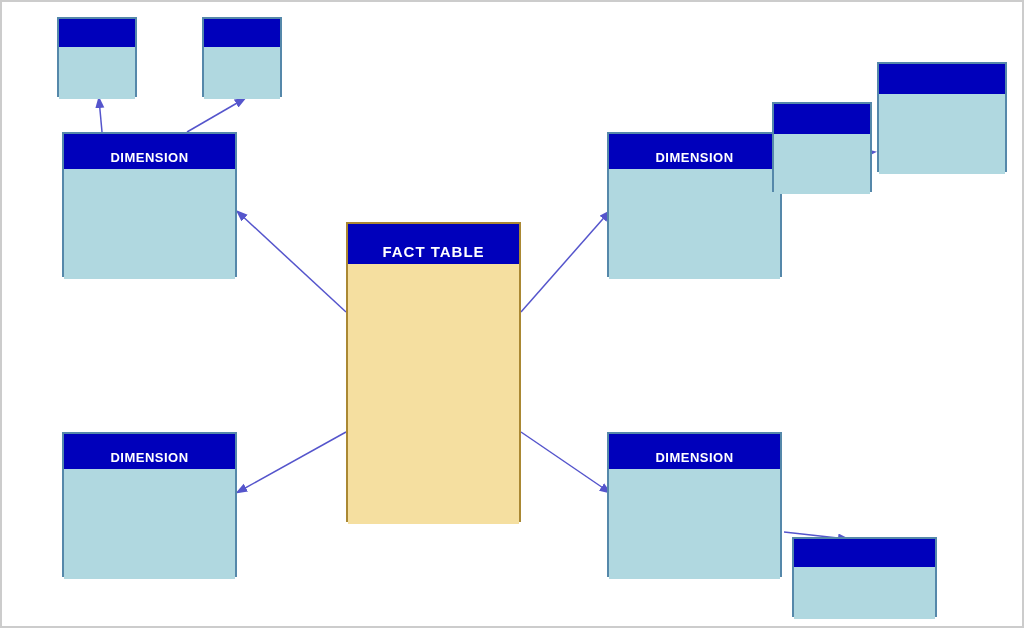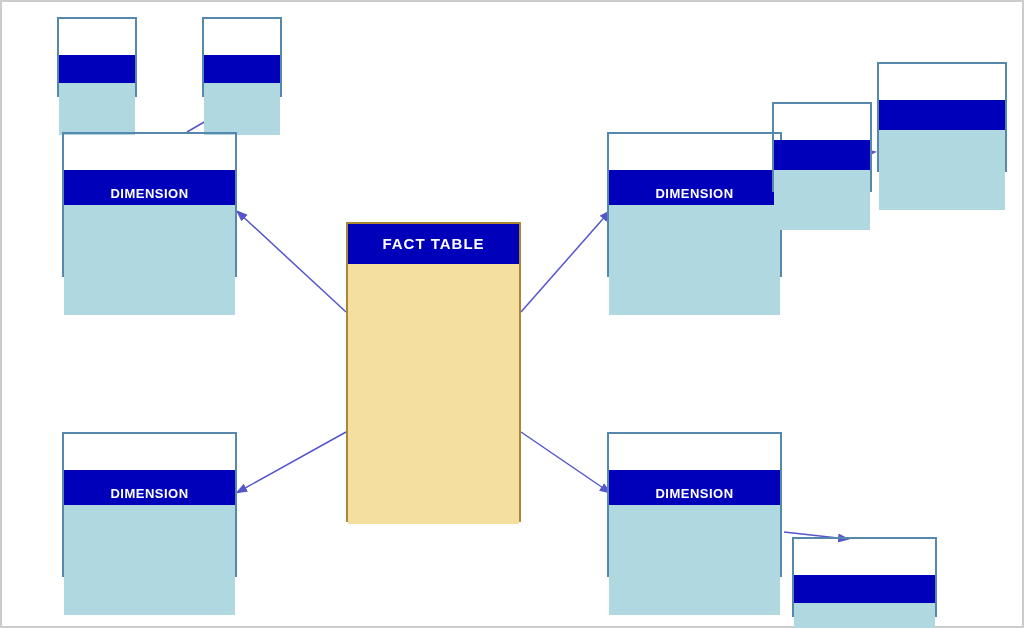--- a/index.html
+++ b/index.html
@@ -34,39 +34,38 @@
     }
 
     .table-box .header {
       background: #0000bb;
       color: white;
       font-weight: bold;
       font-size: 13px;
       padding: 6px 8px;
       text-align: center;
       letter-spacing: 0.5px;
-      margin-top: 36px;
     }
 
     .table-box .body {
       background: #b0d8e0;
     }
 
     
     .fact-table {
       position: absolute;
       border: 2px solid #aa8833;
     }
 
     .fact-table .header {
       background: #0000bb;
       color: white;
       font-weight: bold;
       font-size: 15px;
-      padding: 0 10px;
+      padding: 8px 10px;
       text-align: center;
       letter-spacing: 1px;
     }
 
     .fact-table .body {
       background: #f5dfa0;
     }
   </style>
 </head>
 <body>

